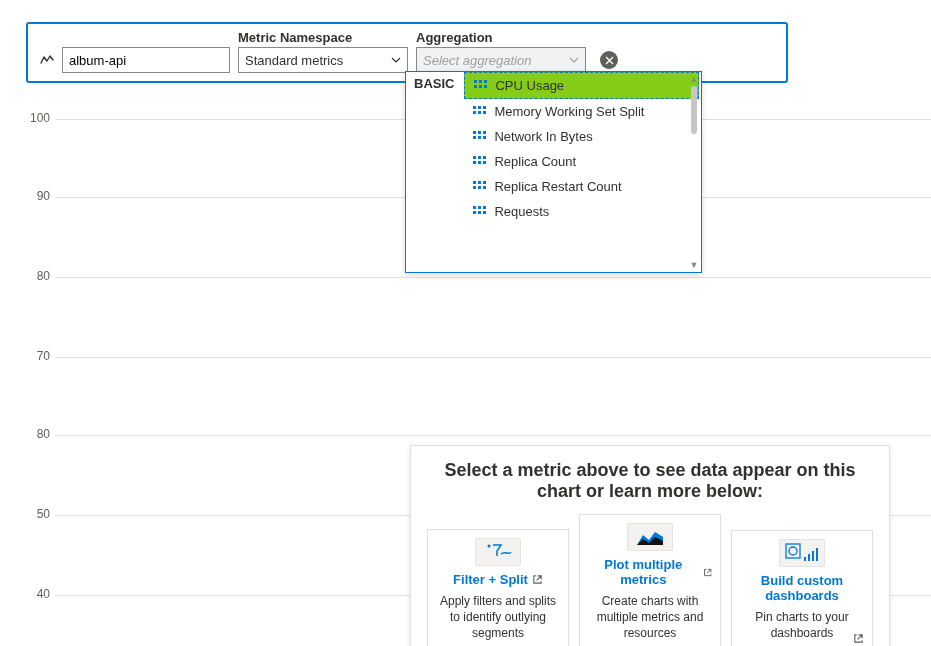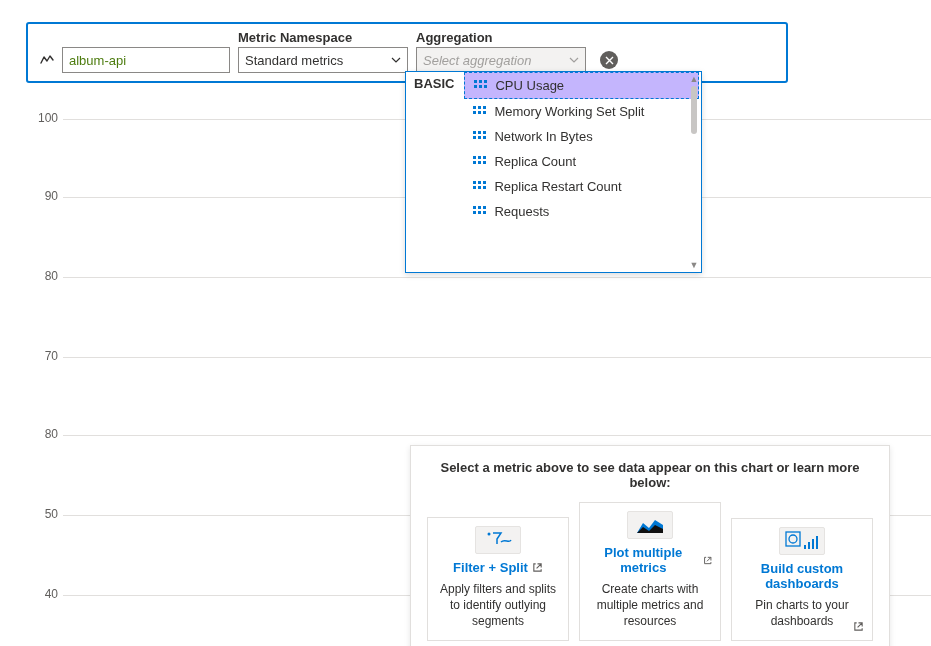--- a/index.html
+++ b/index.html
@@ -50,21 +50,21 @@
     height: 26px;
     border: 1px solid #8a8886;
     display: flex;
     align-items: center;
     padding: 0 6px;
     background: #fff;
     font-size: 13px;
     gap: 6px;
     white-space: nowrap;
   }
-  .field-control.link-style { color: #4d7c0f; align-items: center; }
+  .field-control.link-style { color: #000000; align-items: center; }
   .field-control .spacer { flex: 1; }
   .field-control.disabled {
     background: #f3f2f1;
     color: #a19f9d;
     font-style: italic;
   }
   .field-control.metric-ctl {
     font-style: italic;
     color: #6a6a6a;
   }
@@ -115,21 +115,21 @@
   .dd-item {
     display: flex;
     align-items: center;
     gap: 8px;
     padding: 5px 8px 5px 10px;
     font-size: 13px;
     color: #323130;
   }
   .dd-item.selected {
     border: 1px dashed #0078d4;
-    background: #c4b5fd;
+    background: #84cc16;
     margin: 0 2px;
     padding-left: 8px;
   }
   .dd-icon { width: 14px; height: 14px; flex: 0 0 14px; }
   .dd-scrollbar {
     position: absolute;
     right: 2px;
     top: 2px;
     bottom: 2px;
     width: 10px;
@@ -154,21 +154,20 @@
     border-radius: 3px;
   }
 
   
   .chart-area {
     position: absolute;
     left: 0;
     right: 0;
     top: 85px;
     bottom: 0;
-    margin-left: 8px;
   }
   .gridline-row {
     position: absolute;
     left: 0;
     right: 0;
     height: 16px;
   }
   .gridline-row .lbl {
     position: absolute;
     left: 0;
@@ -192,21 +191,21 @@
     left: 410px;
     top: 445px;
     width: 480px;
     background: #fff;
     border: 1px solid #e1dfdd;
     box-shadow: 0 2px 6px rgba(0,0,0,0.1);
     padding: 14px 16px 16px 16px;
     z-index: 10;
   }
   .help-title {
-    font-size: 13px;
+    font-size: 18px;
     font-weight: 600;
     text-align: center;
     margin-bottom: 12px;
     color: #323130;
   }
   .help-tiles {
     display: flex;
     gap: 10px;
     align-items: flex-end;
   }

